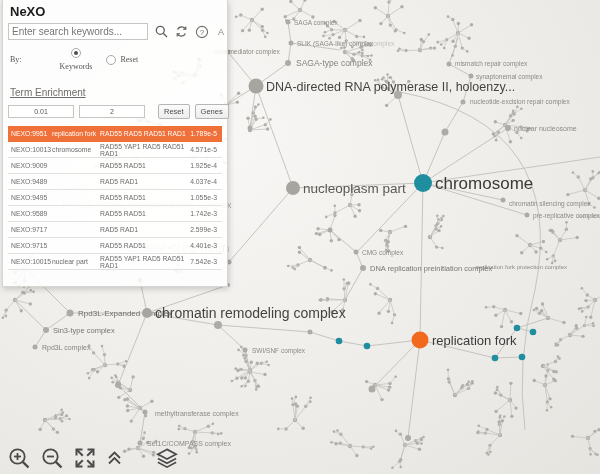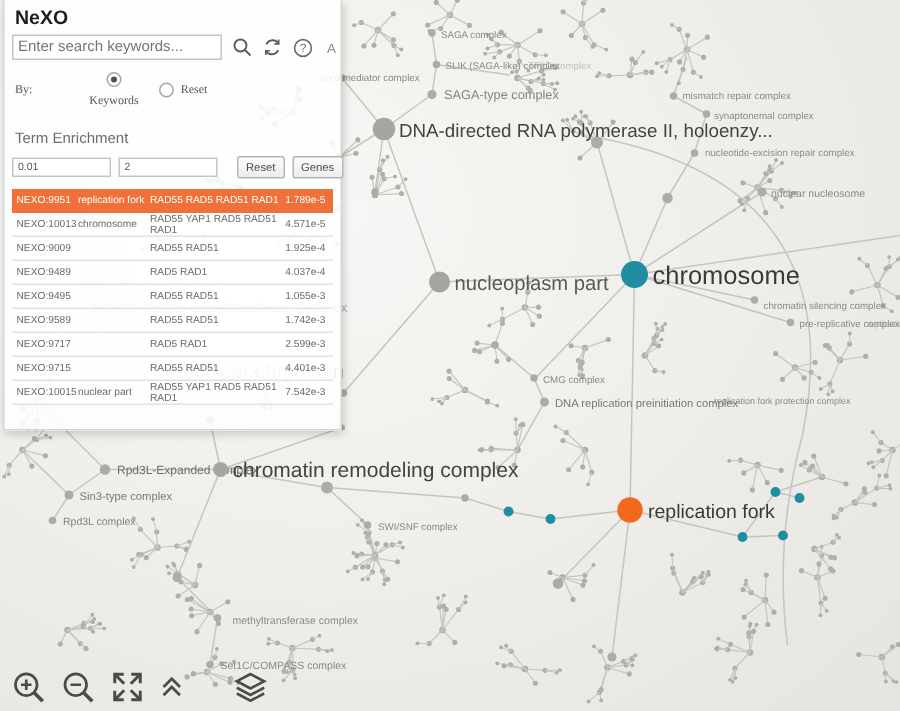--- a/index.html
+++ b/index.html
@@ -18,27 +18,27 @@
     border:1px solid #c7c5c1;background:rgba(255,255,255,.9);padding:1px 3px;outline:none;}
   .icon-btn{width:14px;height:14px;display:flex;align-items:center;justify-content:center;
     color:#666;cursor:pointer;background:none;border:none;padding:0;}
   .icon-btn svg{display:block;}
   .by-row{display:flex;align-items:center;gap:4px;margin:8px 0 0 2px;font-size:8px;color:#555;font-family:Liberation Serif, serif;}
   .radio{display:flex;align-items:center;gap:4px;margin-left:10px;}
   .radio:nth-of-type(2){margin-left:34px;flex-direction:column;}
   .rdot{width:8px;height:8px;border:1px solid #a9a7a3;border-radius:50%;background:#fff;
     display:inline-flex;align-items:center;justify-content:center;}
   .rdot.sel::after{content:"";width:4px;height:4px;border-radius:50%;background:#4e4e4e;}
-  .te-heading{font-size:10px;color:#6f6d69;margin:16px 0 4px 2px;}
+  .te-heading{font-size:10px;color:#6f6d69;margin:16px 0 4px 2px;text-decoration:underline;}
   .te-area{width:214px;height:24px;border:1px solid #c7c5c1;background:rgba(255,255,255,.9);
     font-family:"Liberation Sans","DejaVu Sans",sans-serif;font-size:7px;color:#555;
     resize:none;padding:2px 3px;outline:none;}
   .param-row{display:flex;align-items:center;gap:5px;margin-top:6px;}
   .param-row input{width:58px;height:11px;font-size:7px;color:#555;border:1px solid #c7c5c1;
-    background:rgba(255,255,255,.9);padding:0 3px;outline:none;}
+    background:rgba(255,255,255,.9);padding:0 3px;outline:none;text-align:center;}
   .btn{font-size:7.5px;color:#4c4c4c;background:linear-gradient(#fbfbfb,#ededed);
     border:1px solid #b7b5b1;border-radius:2px;padding:2px 5px;cursor:pointer;}
   .param-row .btn:first-of-type{margin-left:8px;}
   
   .results{margin-top:7px;}
   .trow{display:grid;grid-template-columns:41px 48px 90px 1fr;align-items:center;
     height:15px;border-bottom:1px solid #e3e1dd;background:rgba(255,255,255,.55);
     font-size:6.8px;color:#6b6b6b;padding:0 3px;cursor:pointer;}
   .trow .pv{text-align:right;padding-right:2px;}
   .trow.hl{background:#ef7038;color:#fff;border-bottom:1px solid #ef7038;}

